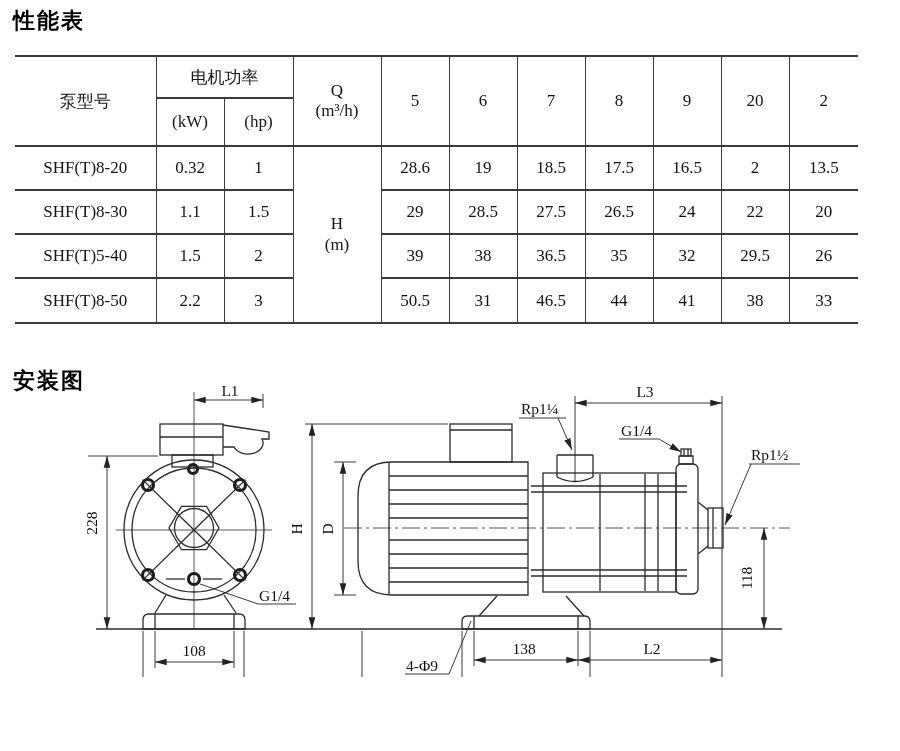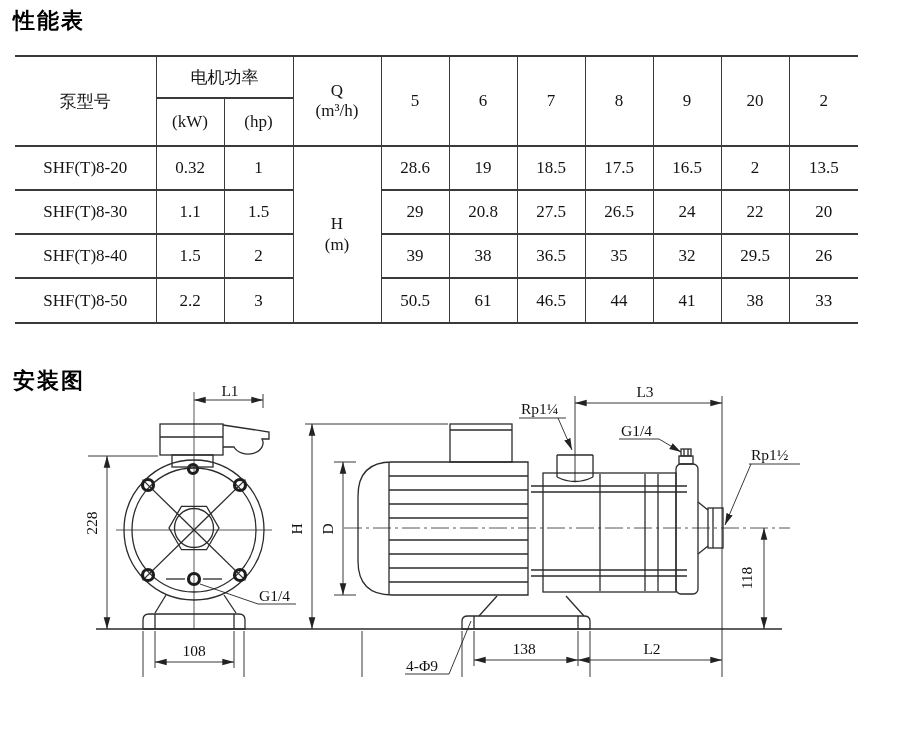--- a/index.html
+++ b/index.html
@@ -90,45 +90,45 @@
       <td>17.5</td>
       <td>16.5</td>
       <td>2</td>
       <td>13.5</td>
     </tr>
     <tr class="h-d">
       <td>SHF(T)8-30</td>
       <td>1.1</td>
       <td>1.5</td>
       <td>29</td>
-      <td>20.8</td>
+      <td>28.5</td>
       <td>27.5</td>
       <td>26.5</td>
       <td>24</td>
       <td>22</td>
       <td>20</td>
     </tr>
     <tr class="h-d">
-      <td>SHF(T)8-40</td>
+      <td>SHF(T)5-40</td>
       <td>1.5</td>
       <td>2</td>
       <td>39</td>
       <td>38</td>
       <td>36.5</td>
       <td>35</td>
       <td>32</td>
       <td>29.5</td>
       <td>26</td>
     </tr>
     <tr class="h-d4">
       <td>SHF(T)8-50</td>
       <td>2.2</td>
       <td>3</td>
       <td>50.5</td>
-      <td>61</td>
+      <td>31</td>
       <td>46.5</td>
       <td>44</td>
       <td>41</td>
       <td>38</td>
       <td>33</td>
     </tr>
   </tbody>
     </table>
 
   <div class="sec-title" id="inst-title">安装图</div>

